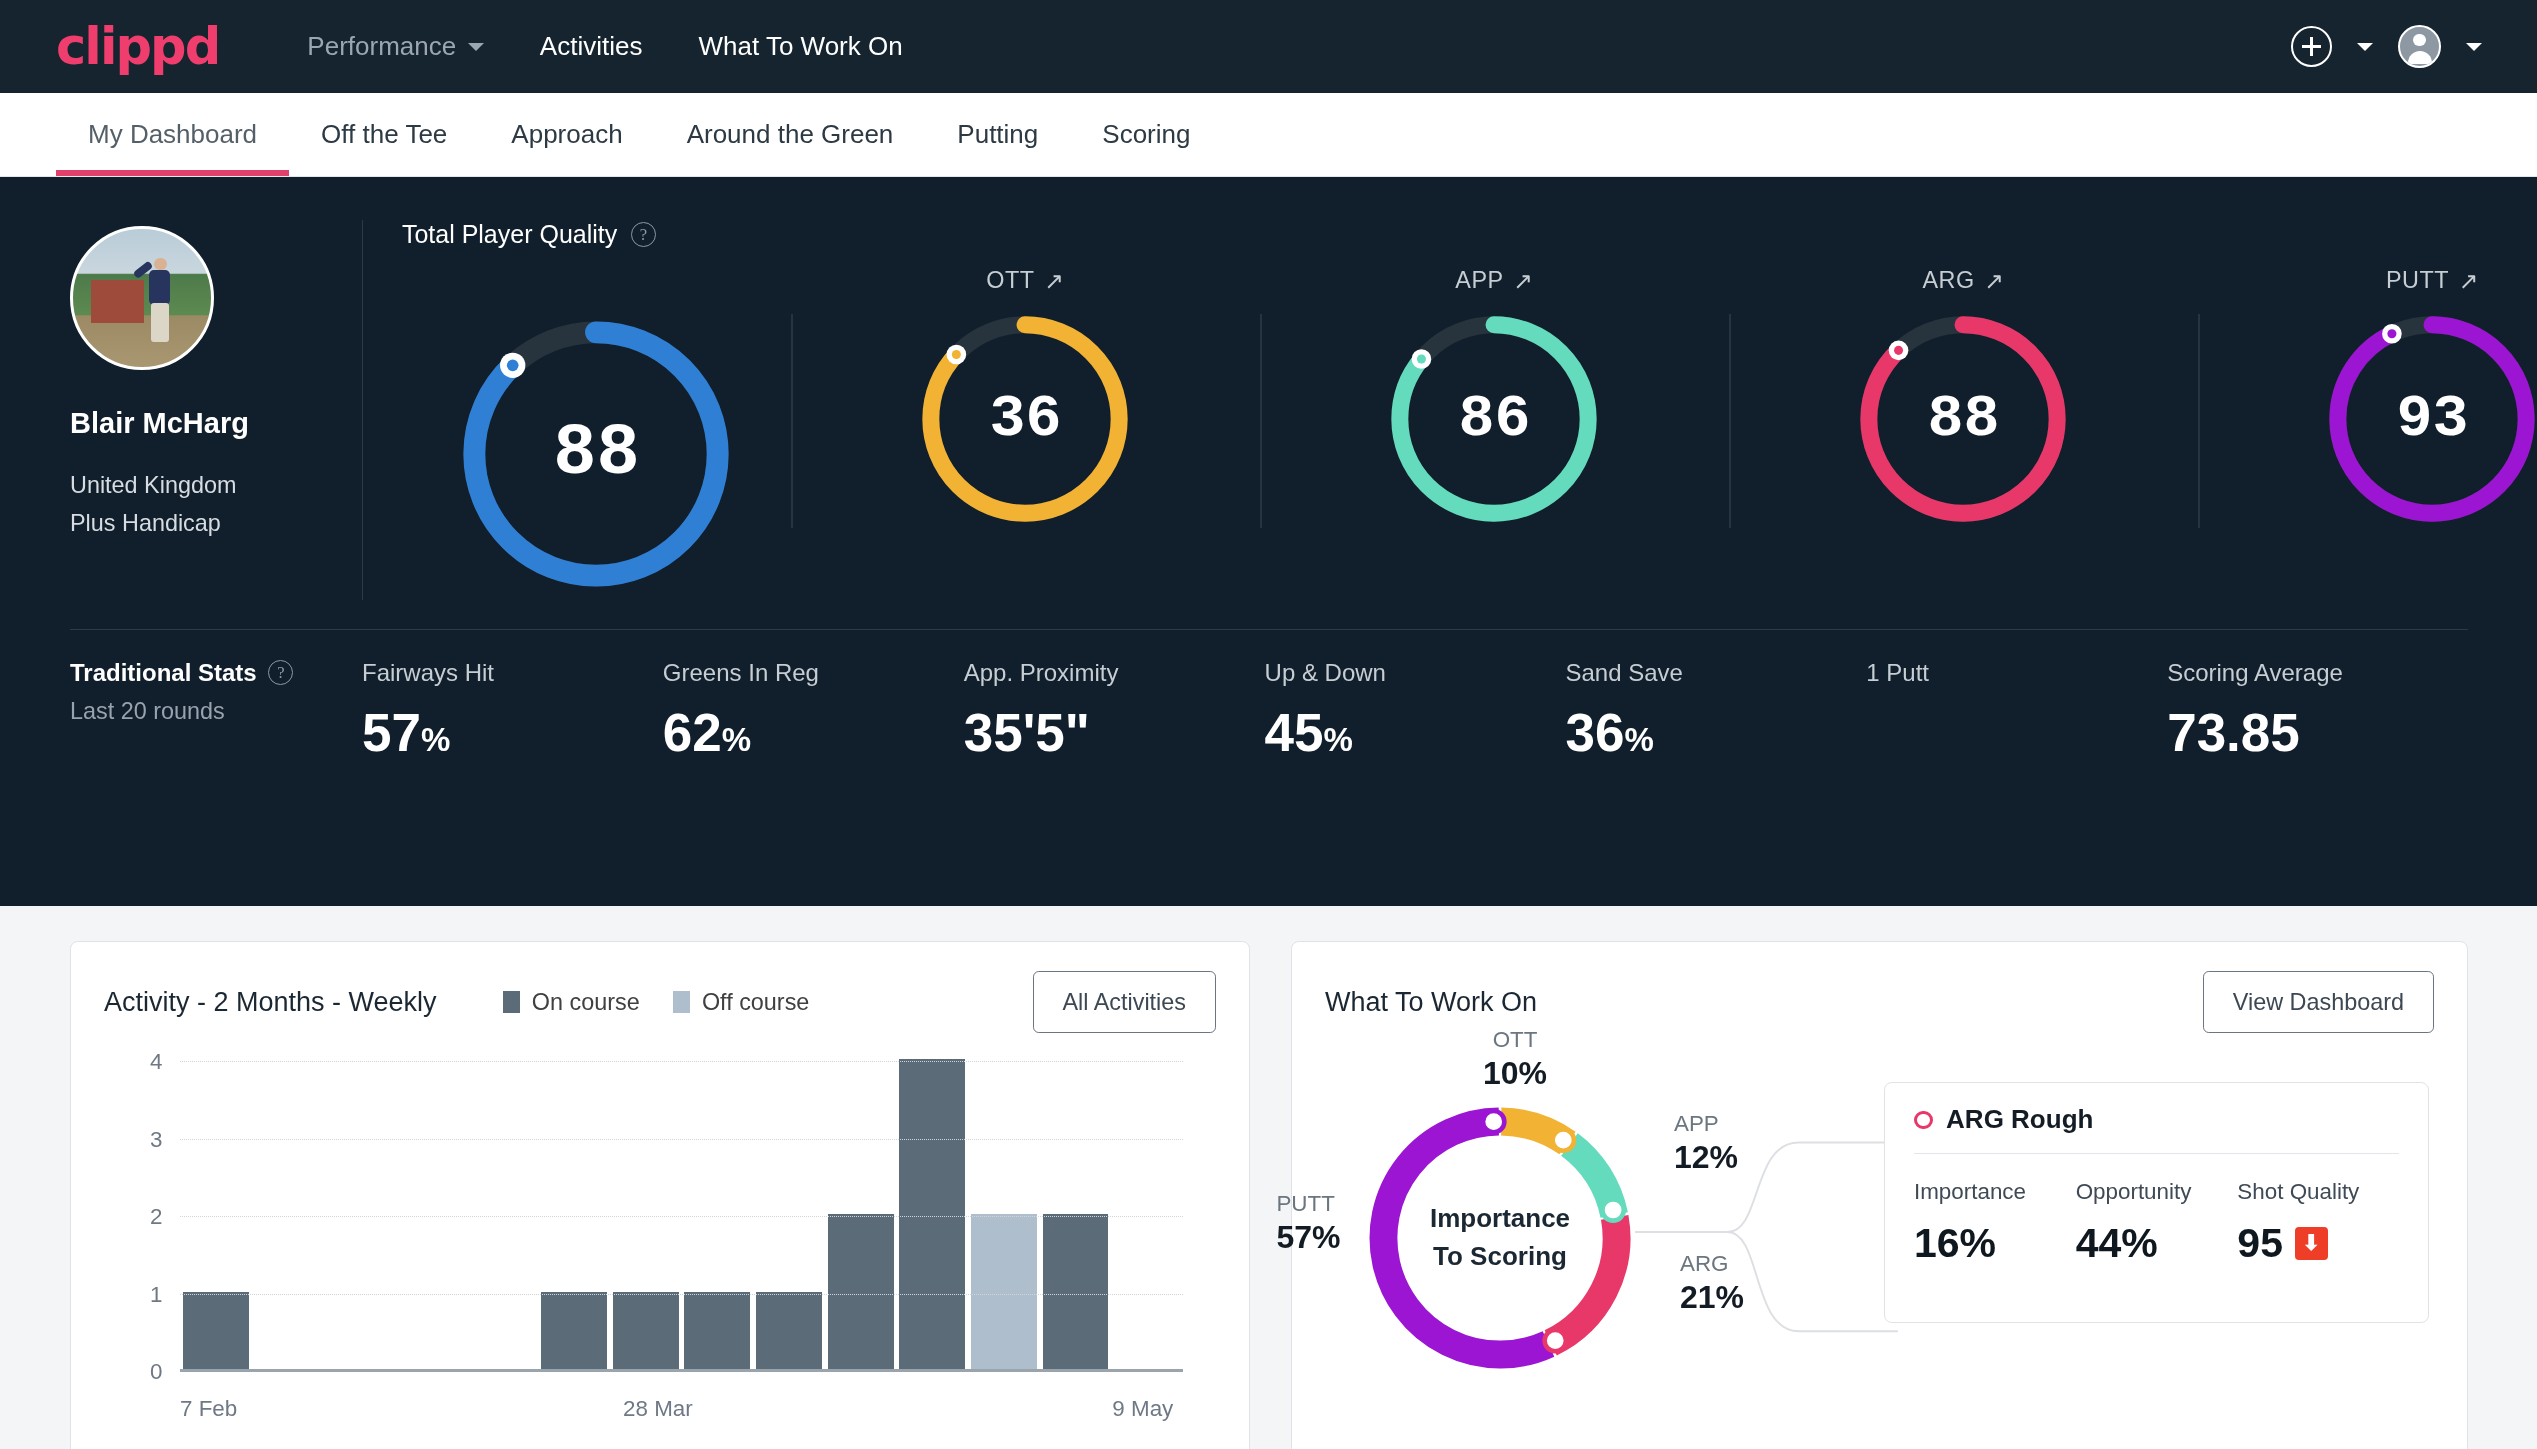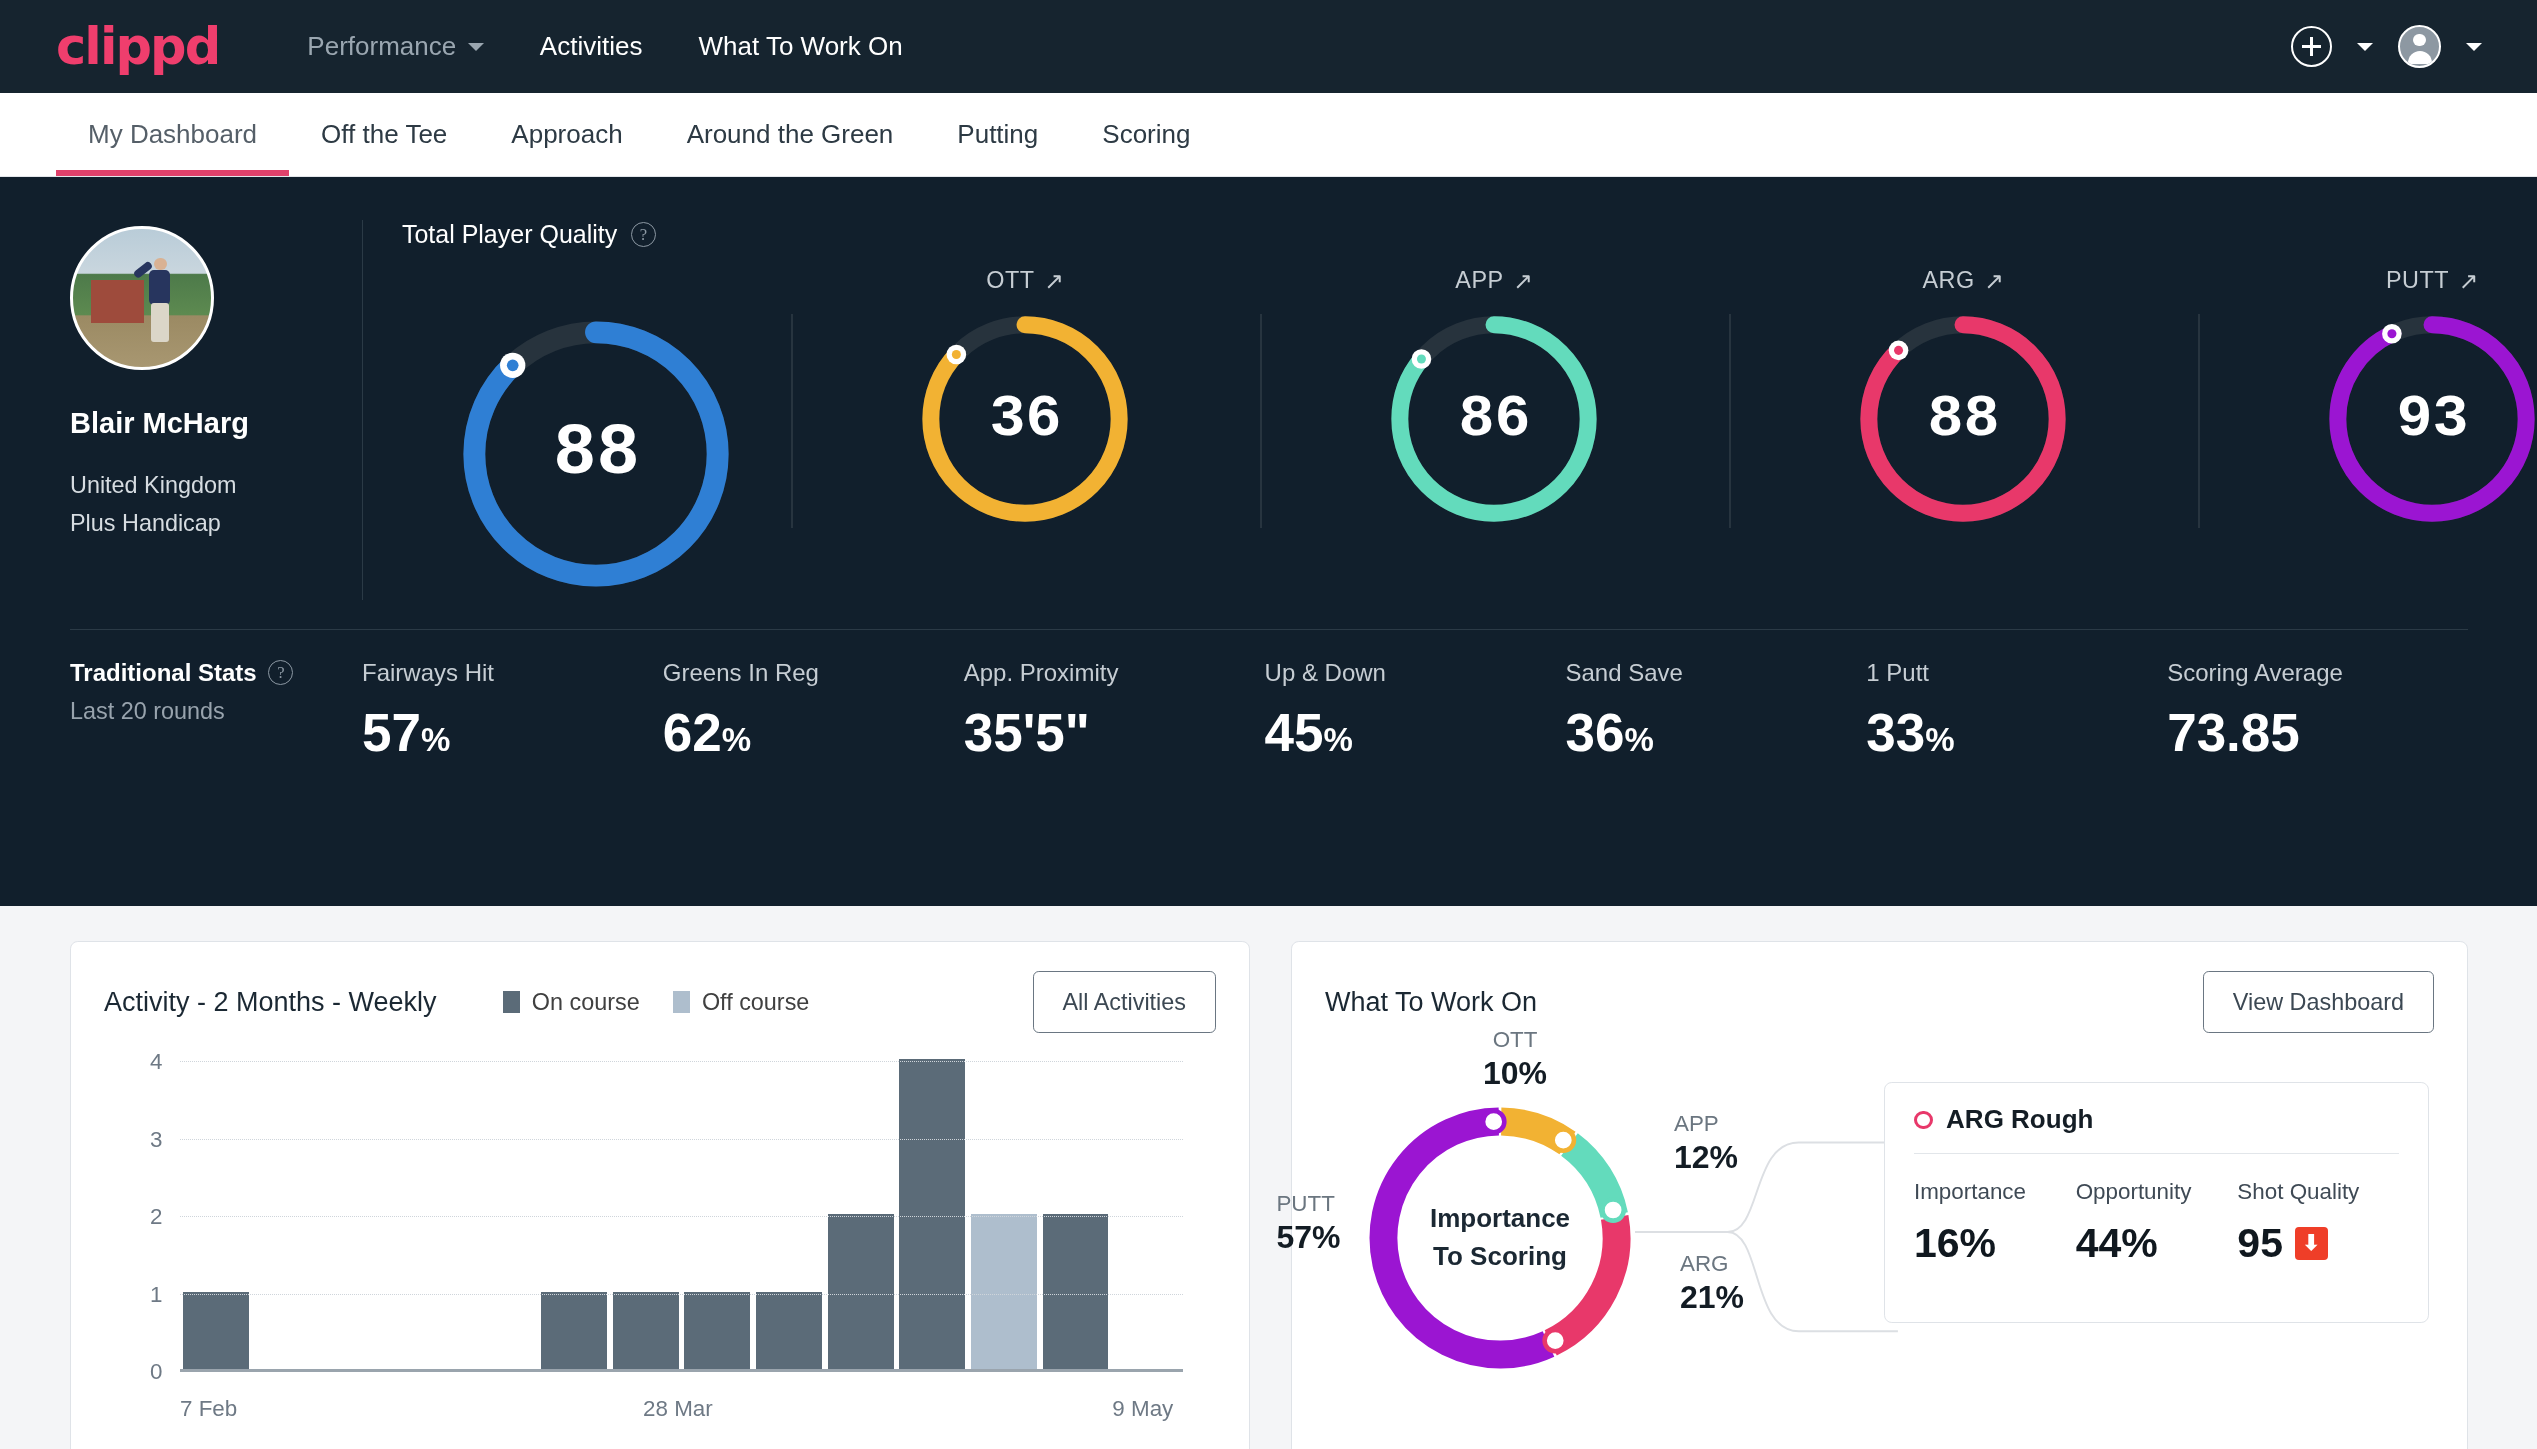--- a/index.html
+++ b/index.html
@@ -503,21 +503,20 @@
       <div class="stat">
         <div class="stat-label">Up &amp; Down</div>
         <div class="stat-value"><span>45</span><span class="unit">%</span></div>
       </div>
       <div class="stat">
         <div class="stat-label">Sand Save</div>
         <div class="stat-value"><span>36</span><span class="unit">%</span></div>
       </div>
       <div class="stat">
         <div class="stat-label">1 Putt</div>
-        <div class="stat-value"><span>33</span><span class="unit">%</span></div>
       </div>
       <div class="stat">
         <div class="stat-label">Scoring Average</div>
         <div class="stat-value"><span>73.85</span><span class="unit"></span></div>
       </div>
     </div>
   </div>
 </div>
 
 <div class="panels">
@@ -591,21 +590,21 @@
           <div class="ytick" style="bottom: 25%; transform: translateY(50%);">1</div>
           <div class="gridline" style="bottom: 50%;"></div>
           <div class="ytick" style="bottom: 50%; transform: translateY(50%);">2</div>
           <div class="gridline" style="bottom: 75%;"></div>
           <div class="ytick" style="bottom: 75%; transform: translateY(50%);">3</div>
           <div class="gridline" style="bottom: 100%;"></div>
           <div class="ytick" style="bottom: 100%; transform: translateY(50%);">4</div>
         </div>
       <div class="xlabels" id="xlabels">
           <span style="left: 0px;">7 Feb</span>
-          <span style="left: 463px;">28 Mar</span>
+          <span style="left: 443px;">28 Mar</span>
           <span style="right: 9.7px;">9 May</span>
         </div>
     </div>
   </div>
 
   <div class="card card-right">
     <div class="card-head">
       <div class="card-title">What To Work On</div>
       <div class="btn-outline">View Dashboard</div>
     </div>

